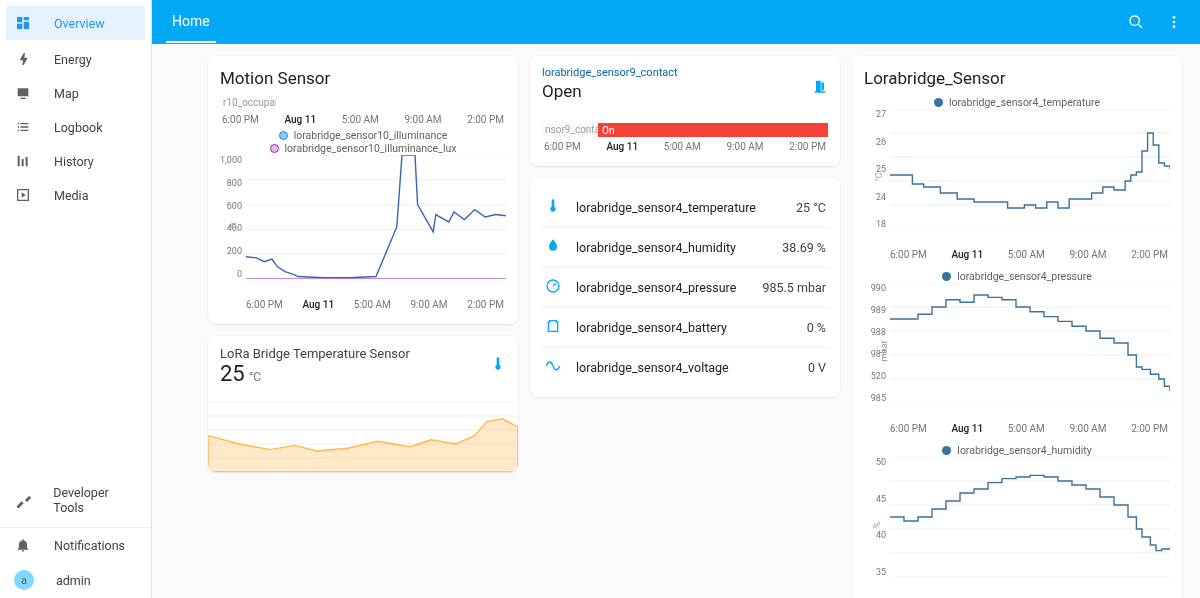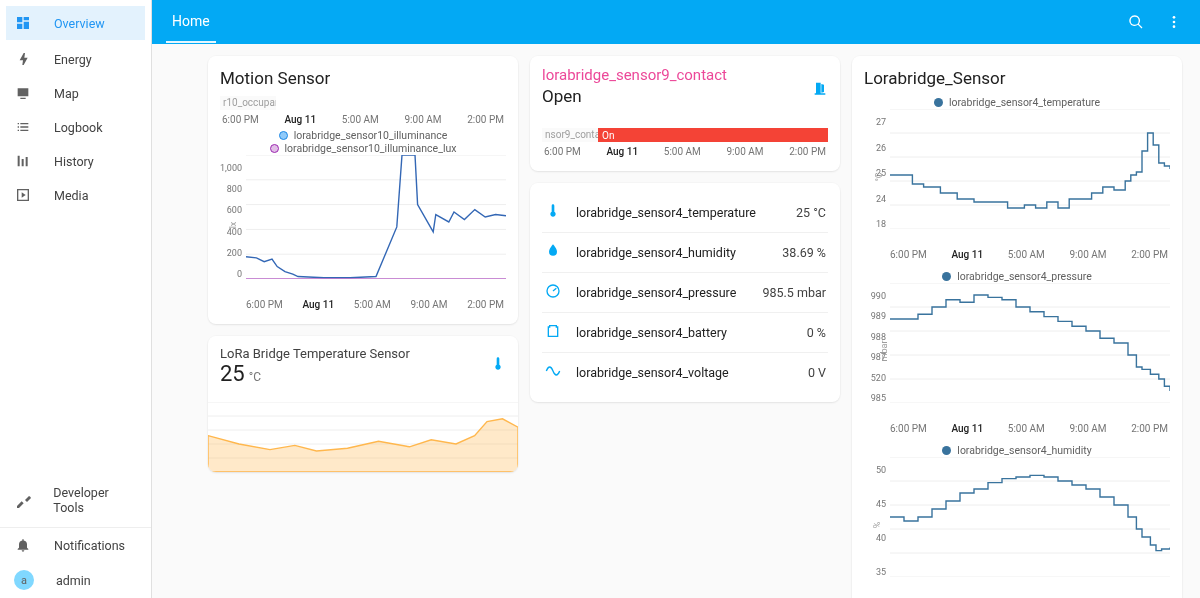--- a/index.html
+++ b/index.html
@@ -55,27 +55,27 @@
   
   .row { display: flex; align-items: center; gap: 14px; padding: 10px 2px; font-size: 12.5px; color: #212121; border-top: 1px solid #f0f0f0; }
   .row:first-of-type { border-top: none; }
   .row .icon { color: #03a9f4; width: 18px; text-align: center; }
   .row .name { flex: 1; }
   .row .value { color: #424242; }
 
   .big-value { font-size: 22px; font-weight: 400; color: #212121; }
   .big-value .unit { font-size: 12px; color: #757575; margin-left: 4px; }
 
-  .card .subtitle { font-size: 15px; color: #ec4899; }
+  .card .subtitle { font-size: 11px; color: #0369a1; }
   .card-header-row { display: flex; align-items: center; }
   .card-header-row .spacer { flex: 1; }
   .door-icon { color: #03a9f4; }
 
   .mini-chart { position: relative; }
-  .mini-chart .yaxis { position: absolute; left: 0; top: 8px; bottom: 16px; width: 24px; display: flex; flex-direction: column; justify-content: space-between; font-size: 9px; color: #757575; text-align: right; padding-right: 2px; }
+  .mini-chart .yaxis { position: absolute; left: 0; top: 0; bottom: 16px; width: 24px; display: flex; flex-direction: column; justify-content: space-between; font-size: 9px; color: #757575; text-align: right; padding-right: 2px; }
   .mini-chart .plot { margin-left: 26px; }
   .mini-chart .unit-label { position: absolute; left: 10px; top: 50%; transform: translateY(-50%) rotate(-90deg); font-size: 9px; color: #9e9e9e; }
 
   
   .icon svg { width: 16px; height: 16px; fill: currentColor; }
   .icon-lg svg { width: 20px; height: 20px; }
 </style>
 </head>
 <body>
 

